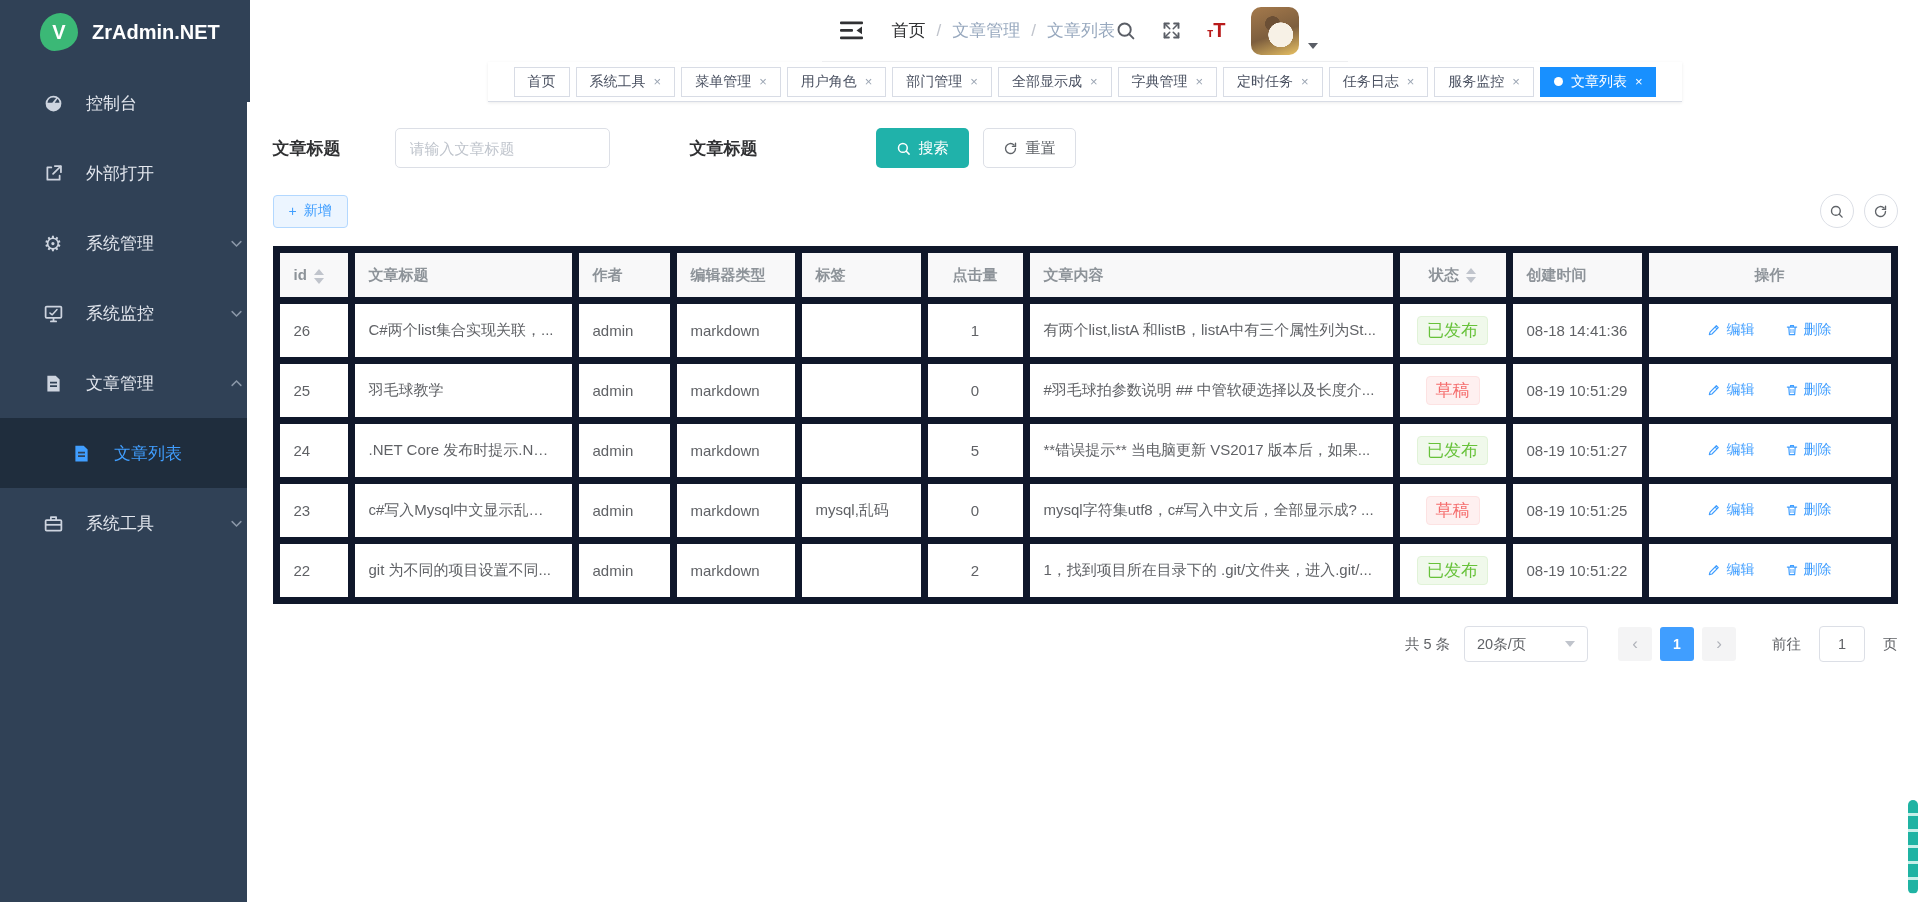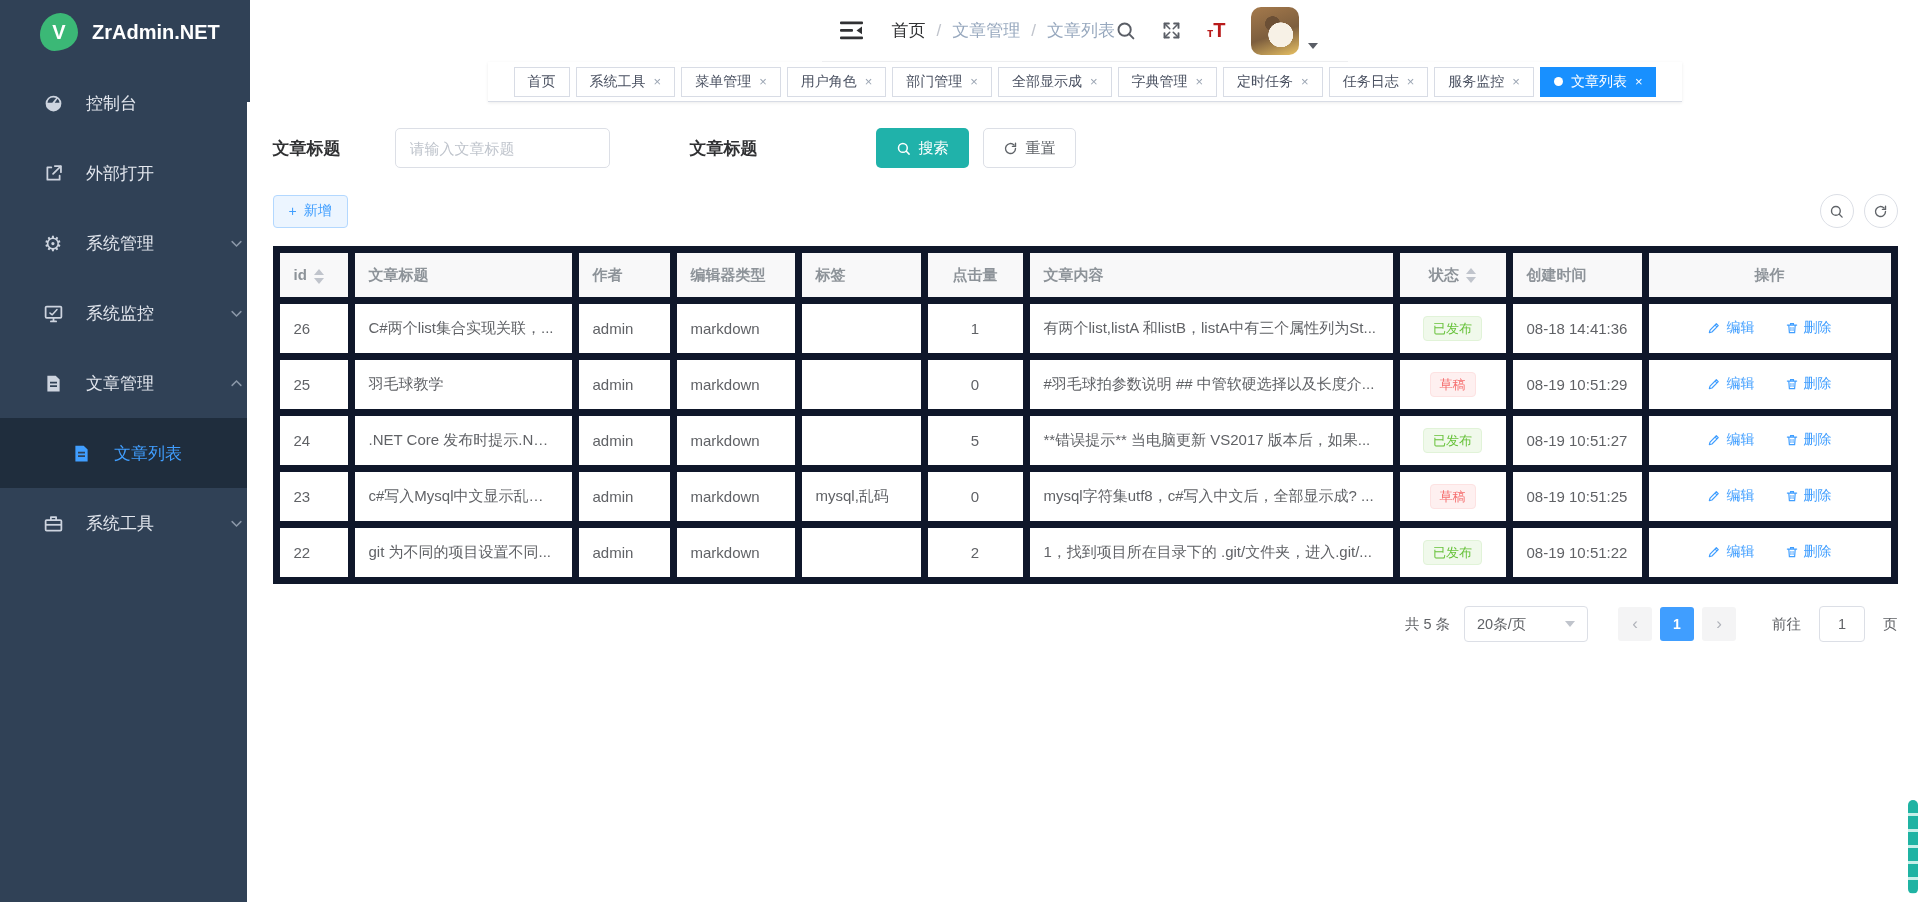--- a/index.html
+++ b/index.html
@@ -93,21 +93,21 @@
   
   table { width:100%; border-collapse:collapse; table-layout:fixed; }
   th, td { border:7px solid #0f172a; padding:12px 14px; overflow:hidden; white-space:nowrap; text-overflow:ellipsis; }
   th { background:#f8f8f9; color:#8d9399; font-weight:700; font-size:15px; height:51px; text-align:left; }
   td { height:51px; color:#606266; font-size:15px; background:#fff; }
   .ta-c { text-align:center; }
   .sort { display:inline-flex; flex-direction:column; gap:3px; margin-left:7px; vertical-align:middle; }
   .sort i { display:block; width:0; height:0; border-left:5px solid transparent; border-right:5px solid transparent; }
   .sort .s-up { border-bottom:6px solid #c0c4cc; }
   .sort .s-down { border-top:6px solid #c0c4cc; }
-  .badge { display:inline-block; padding:5px 9px; border-radius:4px; font-size:13px; line-height:1; }
+  .badge { display:inline-block; padding:5px 9px; border-radius:4px; font-size:17px; line-height:1; }
   .badge.published { color:#67c23a; background:#f0f9eb; border:1px solid #e1f3d8; }
   .badge.draft { color:#f56c6c; background:#fef0f0; border:1px solid #fde2e2; }
   .op-link { color:#409eff; font-size:14px; display:inline-flex; align-items:center; gap:5px; cursor:pointer; }
   .op-link + .op-link { margin-left:26px; }
   .op-link svg { width:14px; height:14px; }
 
   
   .pagination { display:flex; align-items:center; justify-content:flex-end; margin-top:22px;
     gap:14px; color:#606266; font-size:14.5px; }
   .page-size { width:124px; height:36px; border:1px solid #dcdfe6; border-radius:4px; background:#fff;

